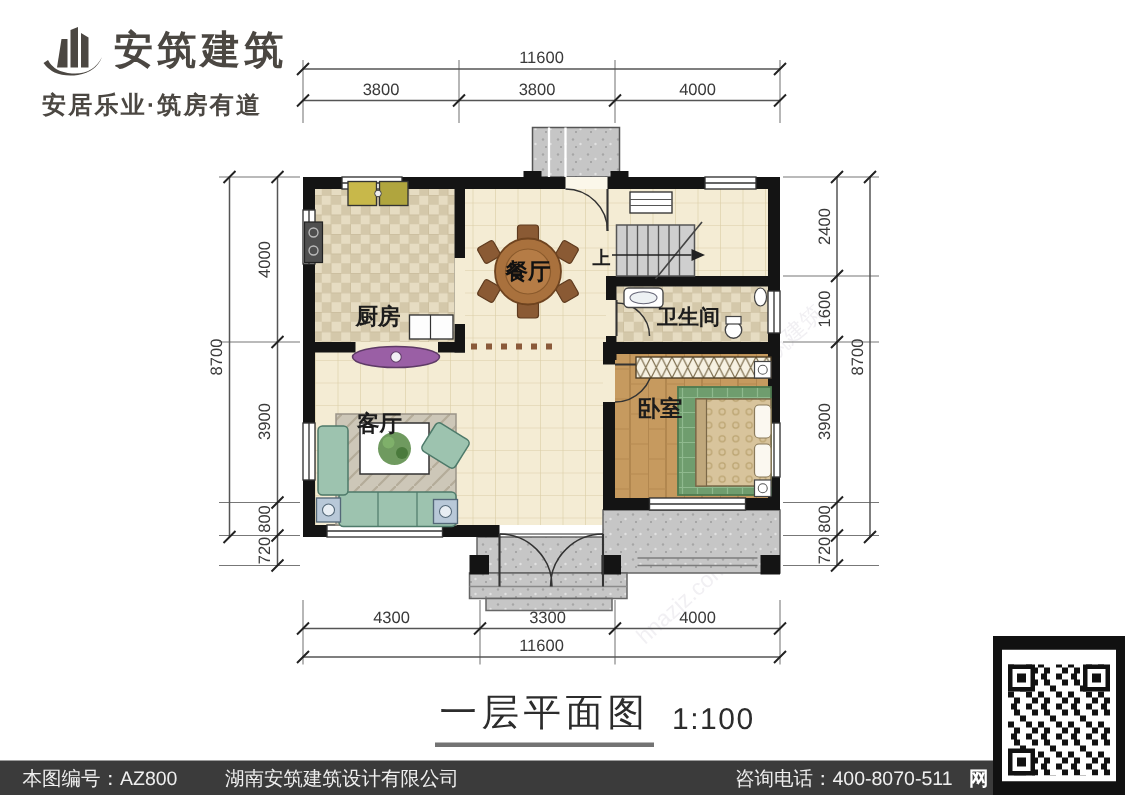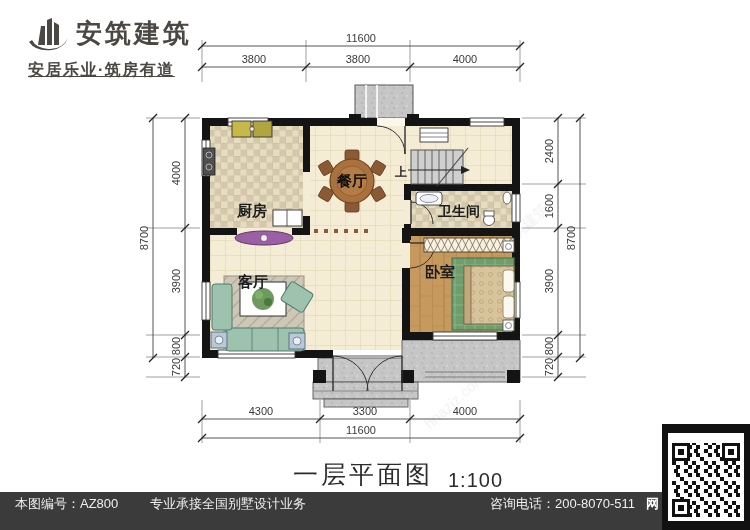--- a/index.html
+++ b/index.html
@@ -4,29 +4,29 @@
 <style>
   html,body{margin:0;padding:0;}
   body{
     width:750px;height:530px;position:relative;overflow:hidden;
     background:#ffffff;font-family:"Liberation Sans","DejaVu Sans",sans-serif;
   }
   
   .logo{position:absolute;left:26px;top:12px;width:200px;height:70px;}
   .logo-row{display:flex;align-items:center;}
   .logo-name{font-size:26px;font-weight:bold;color:#4b4742;letter-spacing:3px;margin-left:4px;}
-  .logo-tagline{font-size:16px;font-weight:bold;color:#4b4742;letter-spacing:1.5px;margin-top:6px;margin-left:2px;text-decoration:underline;}
+  .logo-tagline{font-size:16px;font-weight:bold;color:#4b4742;letter-spacing:1.5px;margin-top:6px;margin-left:2px;}
   
   #plan{position:absolute;left:0;top:0;}
   
   .plan-title{position:absolute;left:290px;top:458px;display:flex;align-items:flex-end;color:#2c2c2c;}
   .plan-title .t{font-size:25px;letter-spacing:3px;border-bottom:3px solid #737373;padding:0 3px 4px 3px;}
   .plan-title .s{font-size:20px;margin-left:12px;padding-bottom:6px;letter-spacing:1px;}
   
-  .footer{position:absolute;left:0;bottom:0;width:750px;height:38px;background:#3b3b3b;color:#efefef;font-size:13px;}
+  .footer{position:absolute;left:0;bottom:0;width:750px;height:23px;background:#3b3b3b;color:#efefef;font-size:13px;}
   .footer span{position:absolute;top:0;line-height:23px;white-space:nowrap;}
   .f-num{left:15px;}
   .f-company{left:150px;}
   .f-service{left:322px;}
   .f-phone{left:490px;}
   .f-web{left:646px;color:#ffffff;font-weight:bold;}
   
   .qr{position:absolute;right:0;bottom:0;width:88px;height:106px;background:#111;}
   .qr svg{position:absolute;left:6px;top:9px;}
 </style>
@@ -346,22 +346,22 @@
   </g>
 </svg>
 
 <div class="plan-title">
   <span class="t">一层平面图</span>
   <span class="s">1:100</span>
 </div>
 
 <div class="footer">
   <span class="f-num">本图编号：AZ800</span>
-  <span class="f-company">专业承接全国别墅设计业务</span>
-  <span class="f-phone">咨询电话：200-8070-511</span>
+  <span class="f-company">湖南安筑建筑设计有限公司</span>
+  <span class="f-phone">咨询电话：400-8070-511</span>
   <span class="f-web">网</span>
 </div>
 
 <div class="qr">
   <svg width="76" height="88" viewBox="0 0 76 88">
     <rect width="76" height="88" fill="#ffffff"></rect>
     <defs>
       <pattern id="qrp" width="20" height="20" patternUnits="userSpaceOnUse">
         <rect x="0" y="0" width="4" height="4" fill="#111"></rect>
         <rect x="8" y="0" width="4" height="4" fill="#111"></rect>

